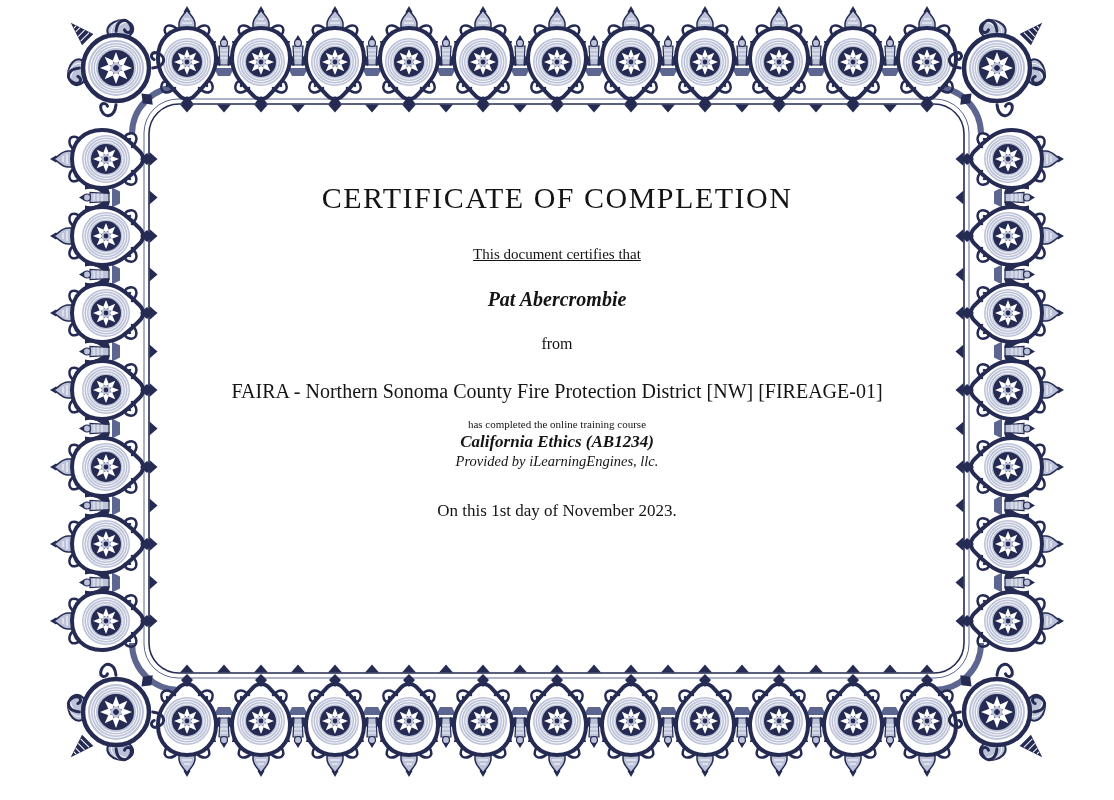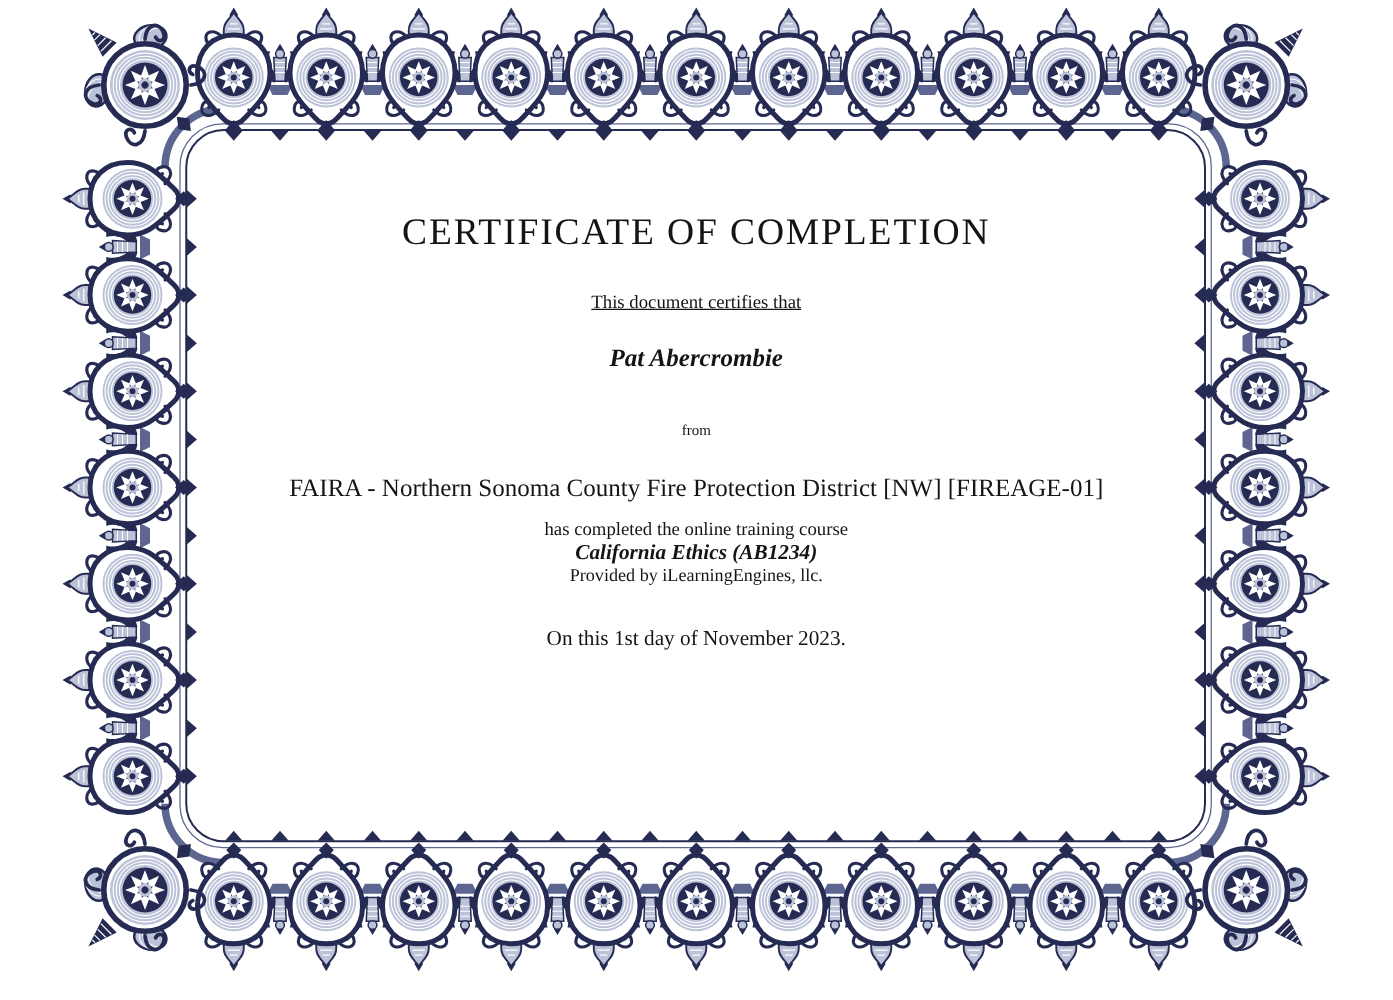--- a/index.html
+++ b/index.html
@@ -23,35 +23,35 @@
   .fd{fill:var(--border-dark,#252b52);}
   .fm{fill:var(--border-mid,#5d6690);}
   .fl{fill:var(--border-light,#bcc2d8);}
   .fw{fill:#ffffff;}
   .fn{fill:none;}
   .sd{stroke:var(--border-dark,#252b52);}
   .sm{stroke:var(--border-mid,#5d6690);}
   .swh{stroke:#ffffff;}
 
   .content{
-    position:absolute;left:150px;top:92px;width:814px;height:569px;
+    position:absolute;left:150px;top:104px;width:814px;height:569px;
     text-align:center;
   }
   .title{
     margin-top:76px;
     font-size:30px;line-height:35px;letter-spacing:1.5px;
     font-weight:400;
   }
   .certifies{margin-top:32px;font-size:15px;line-height:15px;text-decoration:underline;}
   .name{margin-top:19px;font-size:20px;line-height:36px;font-weight:700;font-style:italic;}
-  .from{margin-top:32px;font-size:12px;line-height:14px;}
+  .from{margin-top:20px;font-size:16px;line-height:14px;}
   .org{margin-top:29px;font-size:20px;line-height:23px;}
-  .completed{margin-top:14px;font-size:15px;line-height:15px;text-align:center;}
+  .completed{margin-top:14px;font-size:11px;line-height:15px;text-align:center;}
   .course{font-size:17px;line-height:20px;font-weight:700;font-style:italic;}
-  .provided{margin-top:1px;font-size:14.5px;line-height:17px;}
+  .provided{margin-top:1px;font-size:14.5px;line-height:17px;font-style:italic;}
   .date{margin-top:31px;font-size:17px;line-height:19px;}
 </style>
 </head>
 <body>
 
 <div class="page">
 
   <svg class="border" viewBox="0 0 1114 800" aria-hidden="true">
     <defs>
 

